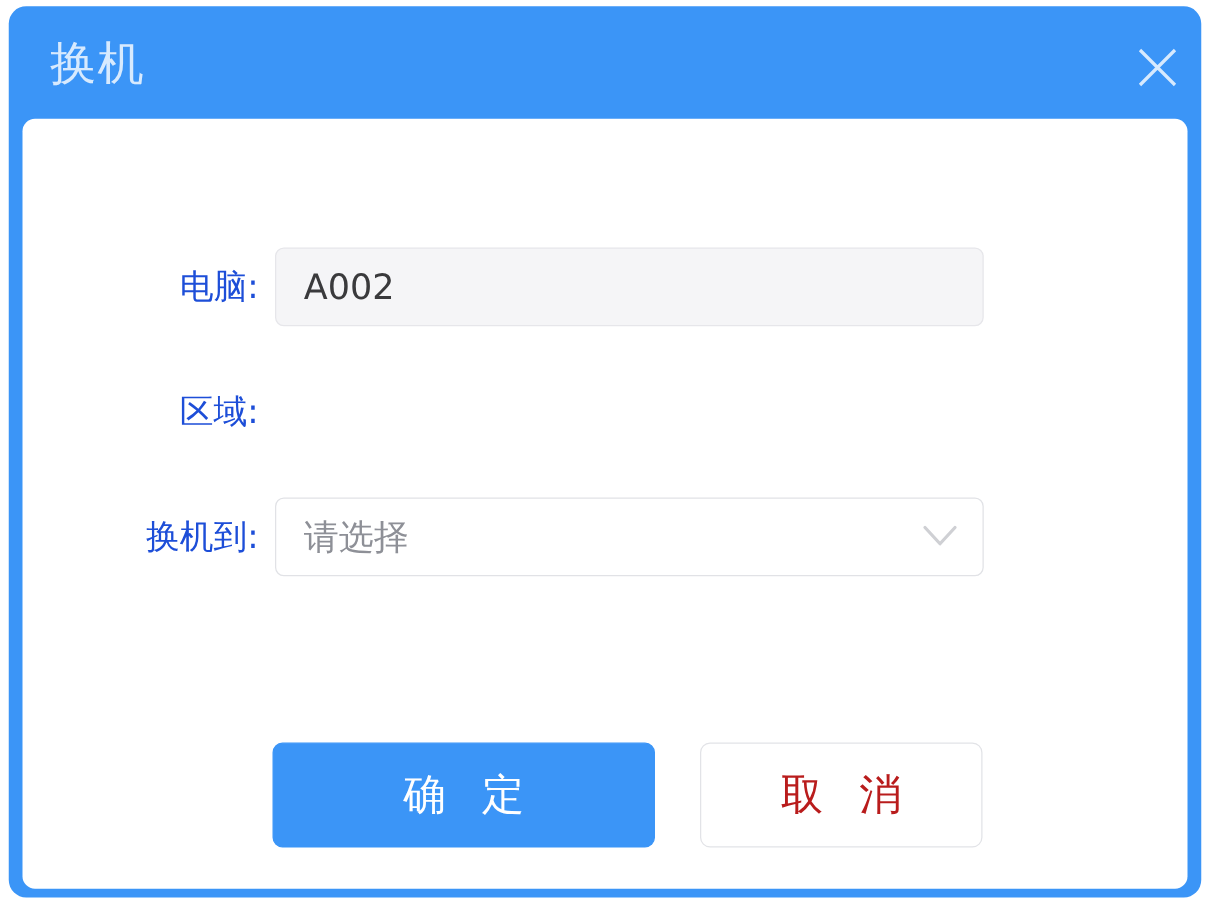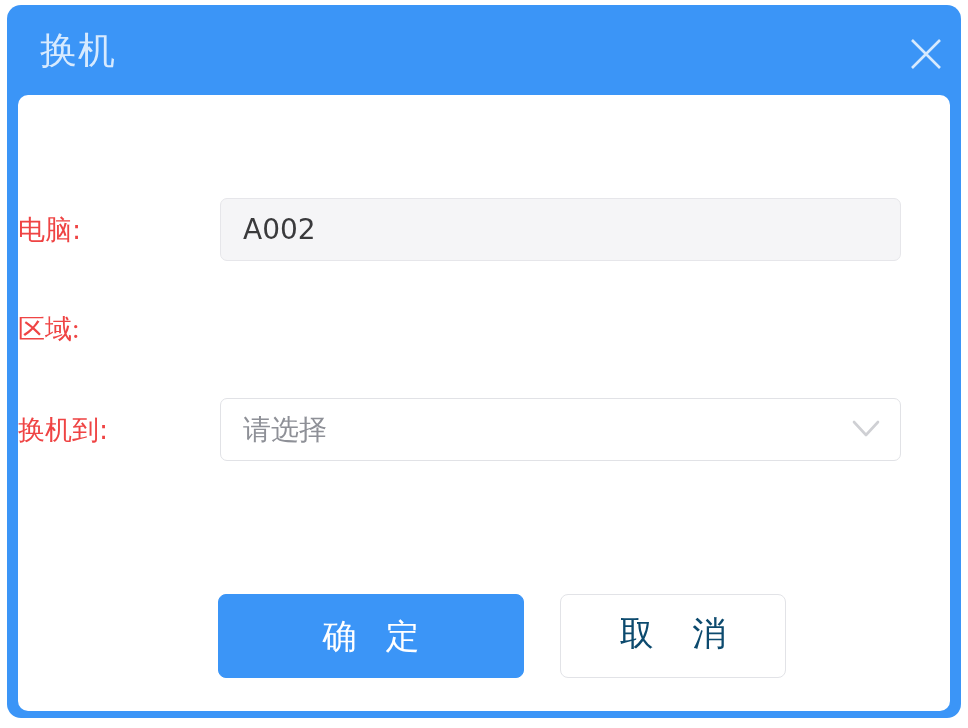--- a/index.html
+++ b/index.html
@@ -74,41 +74,42 @@
   }
 
   
   .form-row {
     position: absolute;
     left: 0;
     width: 932px;
     height: 63px;
   }
   .form-row.row-1 { top: 103px; }
-  .form-row.row-2 { top: 203px; font-family: Liberation Serif, serif; }
+  .form-row.row-2 { top: 203px; }
   .form-row.row-3 { top: 303px; border-radius: 26px; }
 
   .field-label {
     position: absolute;
     left: 0;
     top: 0;
     width: 189px;
     height: 63px;
     line-height: 63px;
+    text-align: right;
     font-size: 27px;
-    color: #ef4444;
+    color: #1d4ed8;
     white-space: nowrap;
     user-select: none;
   }
 
   .field-control {
     position: absolute;
     left: 202px;
     top: 0;
-    width: 681px;
+    width: 567px;
     height: 63px;
     box-sizing: border-box;
     border-radius: 7px;
   }
 
   .field-control.readonly {
     background: #f5f5f7;
     border: 1px solid #e6e6ea;
   }
   .field-control.select {
@@ -173,22 +174,21 @@
     width: 306px;
     background: #3b95f7;
     border: 1px solid #3b95f7;
     color: #ffffff;
   }
   .btn-default {
     left: 542px;
     width: 226px;
     background: #ffffff;
     border: 1px solid #e2e3e7;
-    color: #0c4a6e;
-    font-family: Liberation Mono, monospace;
+    color: #b91c1c;
   }
 </style>
 </head>
 <body>
 
 <div class="dialog-shell">
 
   <div class="title-bar">
     <div class="dialog-title">换机</div>
 

